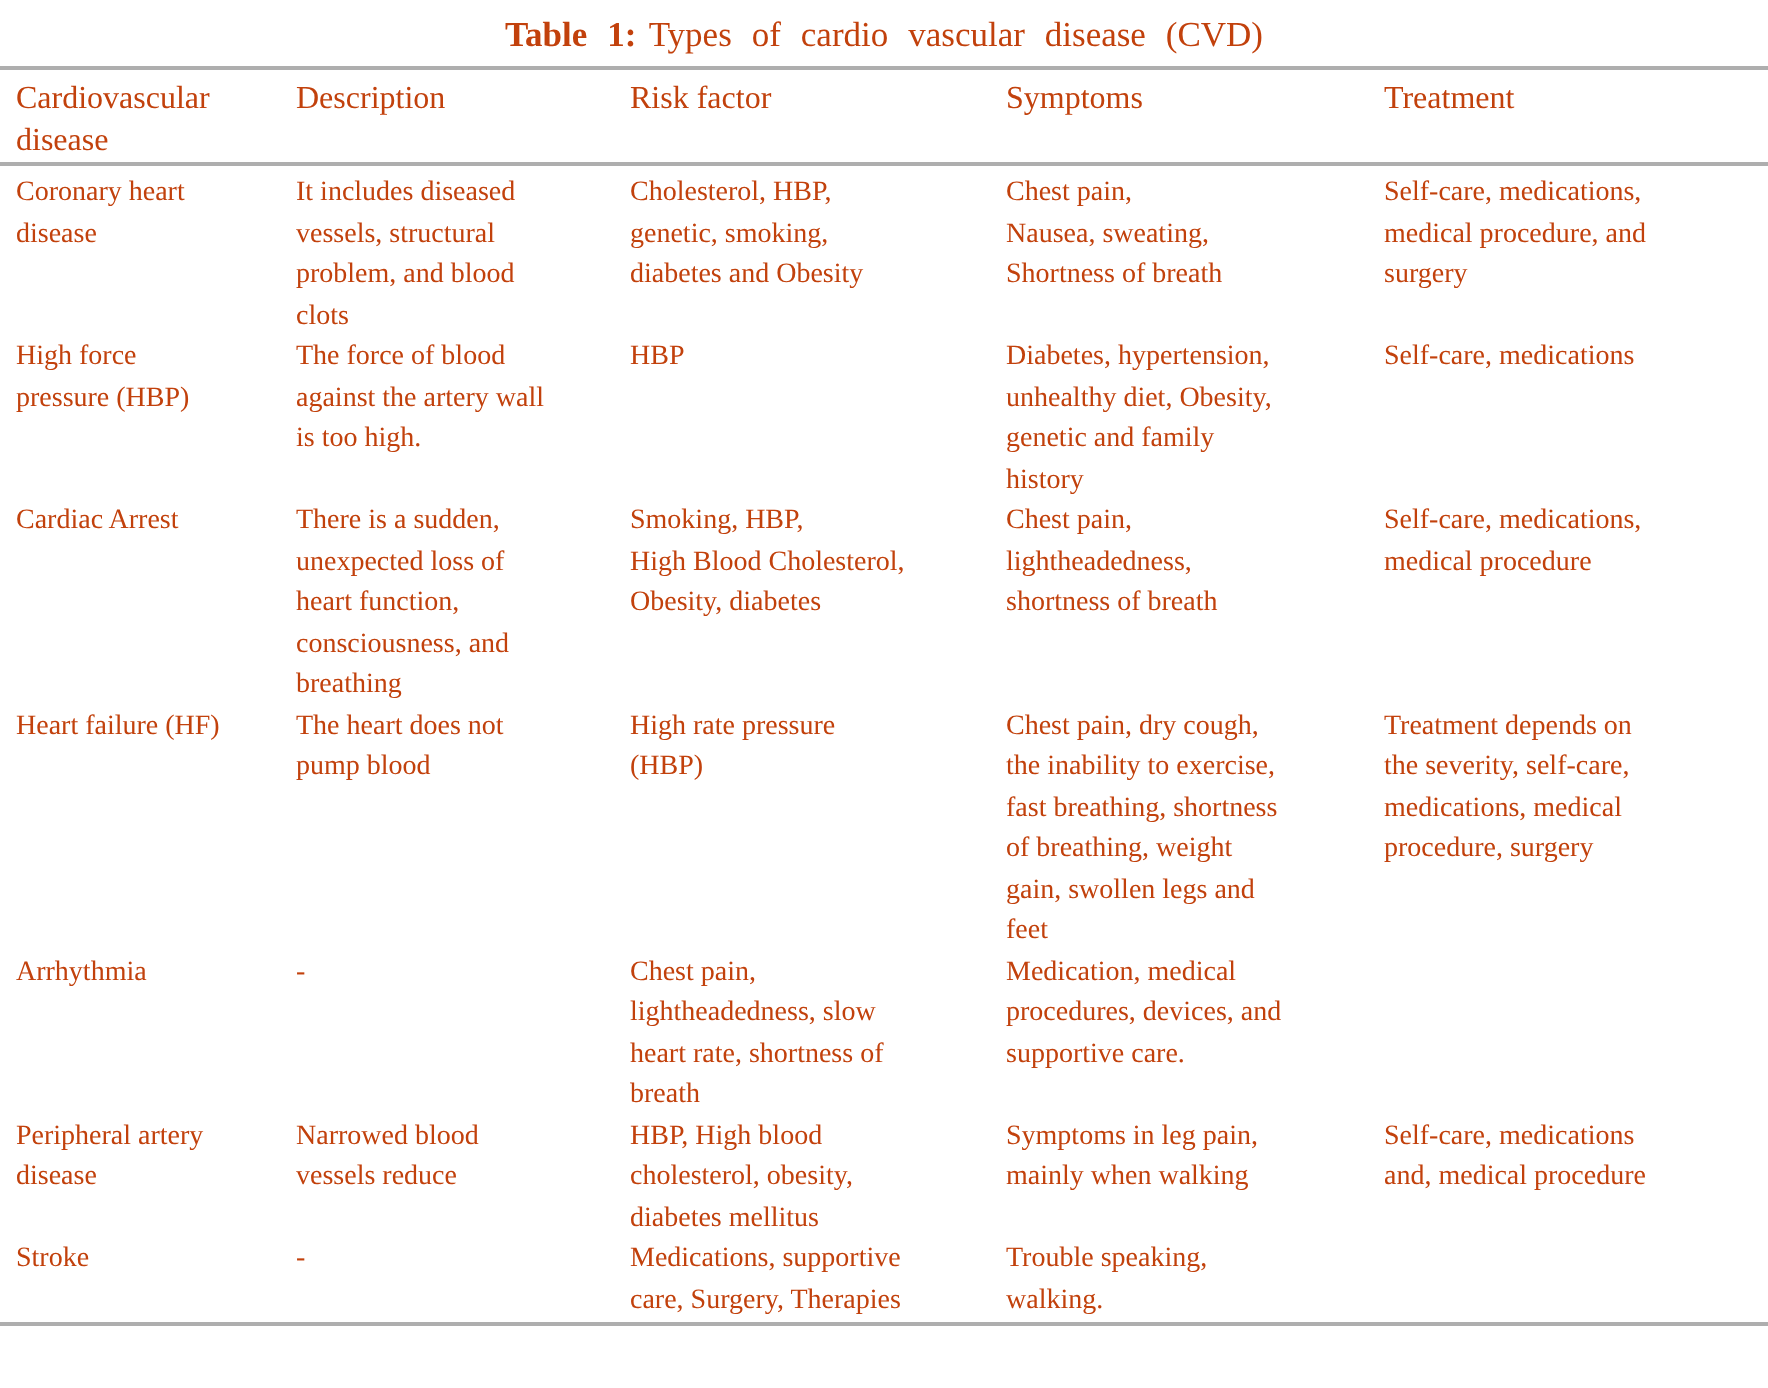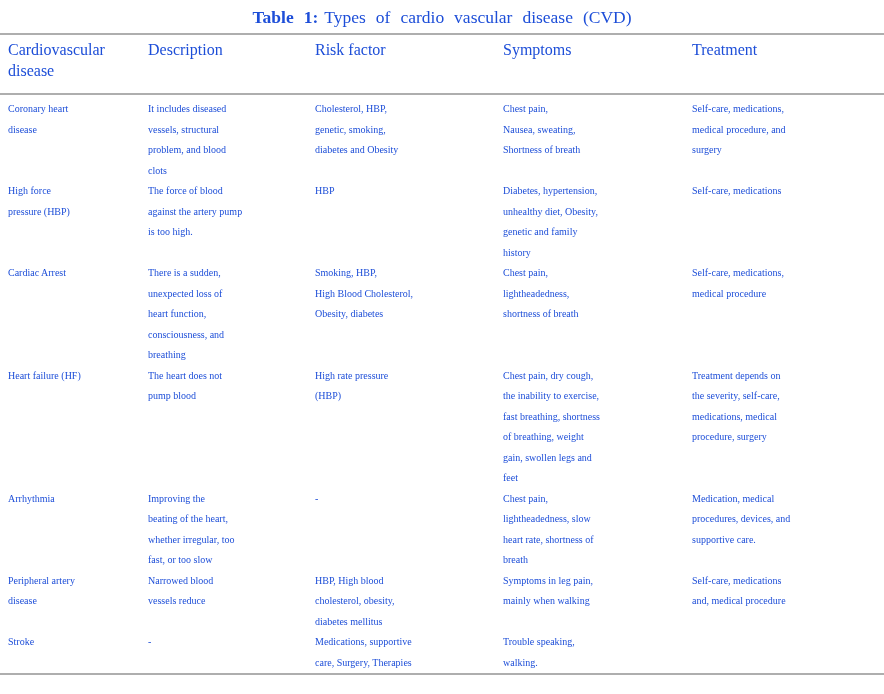--- a/index.html
+++ b/index.html
@@ -6,21 +6,21 @@
     margin: 0;
     padding: 0;
     background: #ffffff;
   }
   .page {
     position: relative;
     width: 884px;
     height: 694px;
     background: #ffffff;
     font-family: "Liberation Serif", "DejaVu Serif", serif;
-    color: #1d4ed8;
+    color: #c2410c;
     overflow: hidden;
     box-sizing: border-box;
   }
   .caption {
     text-align: center;
     font-size: 17.5px;
     line-height: 20px;
     padding: 7px 0 6px 0;
     word-spacing: 0.32em;
     white-space: nowrap;
@@ -32,26 +32,26 @@
     border-top: 2px solid #aeaeae;
   }
   .grid-row {
     display: grid;
     grid-template-columns: 140px 167px 188px 189px auto;
     padding-left: 8px;
     box-sizing: border-box;
   }
   .cell {
     white-space: pre-line;
-    font-size: 10px;
+    font-size: 14px;
     line-height: 20.5px;
     padding-right: 6px;
     box-sizing: border-box;
   }
-  .header-row { padding-top: 5px; padding-bottom: 12px; }
+  .header-row { padding-top: 5px; padding-bottom: 0; }
   .header-row .cell { font-size: 16px; }
   .tbody { padding-top: 4px; }
 </style>
 </head>
 <body>
 
 <div class="page">
 
   <div class="caption">
     <span class="bold">Table 1:</span><span class="rest">Types of cardio vascular disease (CVD)</span>
@@ -87,21 +87,21 @@
 Shortness of breath</div>
       <div class="cell">Self-care, medications,
 medical procedure, and
 surgery</div>
     </div>
 
     <div class="grid-row">
       <div class="cell">High force
 pressure (HBP)</div>
       <div class="cell">The force of blood
-against the artery pump
+against the artery wall
 is too high.</div>
       <div class="cell">HBP</div>
       <div class="cell">Diabetes, hypertension,
 unhealthy diet, Obesity,
 genetic and family
 history</div>
       <div class="cell">Self-care, medications</div>
     </div>
 
     <div class="grid-row">
@@ -134,24 +134,20 @@
 gain, swollen legs and
 feet</div>
       <div class="cell">Treatment depends on
 the severity, self-care,
 medications, medical
 procedure, surgery</div>
     </div>
 
     <div class="grid-row">
       <div class="cell">Arrhythmia</div>
-      <div class="cell">Improving the
-beating of the heart,
-whether irregular, too
-fast, or too slow</div>
       <div class="cell">-</div>
       <div class="cell">Chest pain,
 lightheadedness, slow
 heart rate, shortness of
 breath</div>
       <div class="cell">Medication, medical
 procedures, devices, and
 supportive care.</div>
     </div>
 

